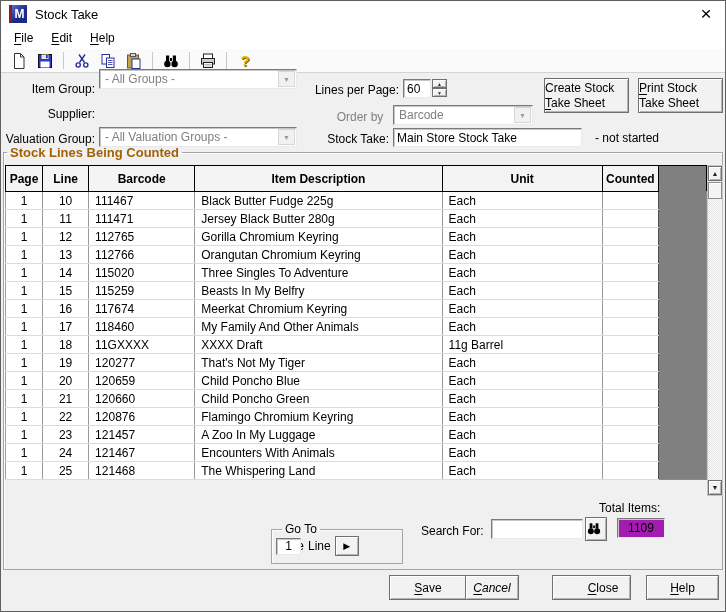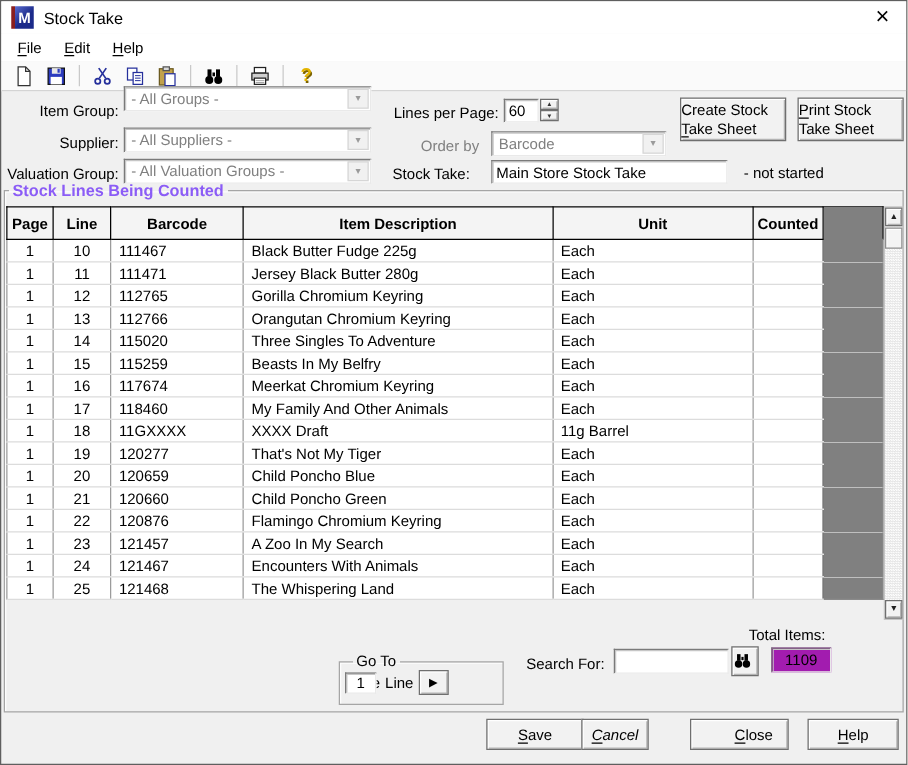--- a/index.html
+++ b/index.html
@@ -32,21 +32,21 @@
   .combo-val{flex:1;display:flex;align-items:center;padding:0 5px;color:#808080;white-space:nowrap;overflow:hidden;}
   .combo-btn{width:17px;margin:1px;background:#f1f1f1;border:1px solid #d6d6d6;display:flex;align-items:center;justify-content:center;font-size:7px;color:#9a9a9a;}
   .raised{background:#f2f2f2;border:1px solid #6f6f6f;box-shadow:inset 1px 1px 0 #ffffff,inset -1px -1px 0 #b3b3b3;}
   .btn{position:absolute;display:flex;flex-direction:column;align-items:flex-start;justify-content:center;font-family:"Liberation Sans",sans-serif;font-size:12px;color:#000;line-height:15px;padding:0;}
   .spin{position:absolute;display:flex;flex-direction:column;}
   .spin-btn{width:15px;height:9px;font-size:5px;display:flex;align-items:center;justify-content:center;color:#333;}
   .status-text{position:absolute;white-space:nowrap;}
   
   fieldset{margin:0;padding:0;}
   .groupbox{position:absolute;left:2px;top:144px;width:720px;height:425px;border:1px solid #a5a5a5;box-shadow:inset 1px 1px 0 #fdfdfd;}
-  .groupbox legend{margin-left:3px;padding:0 3px;font-size:13px;font-weight:bold;color:#8b5cf6;}
+  .groupbox legend{margin-left:3px;padding:0 3px;font-size:13px;font-weight:bold;color:#a16207;}
   
   .table-wrap{position:absolute;left:4px;top:164px;width:718px;height:333px;}
   table.stock{border-collapse:collapse;table-layout:fixed;width:702px;background:#fff;border:1px solid #8a8a8a;}
   table.stock th{background:#f4f4f4;border:1px solid #000;height:26px;font-weight:bold;font-size:12px;padding:0;overflow:hidden;}
   table.stock th.c6{background:#808080;border-bottom:1px solid #808080;}
   table.stock td{height:18px;font-size:12px;padding:0 2px;border-left:1px solid #9b9b9b;border-bottom:1px solid #dcdcdc;white-space:nowrap;overflow:hidden;}
   table.stock .c0{width:37px;text-align:center;}
   table.stock .c1{width:46px;text-align:center;}
   table.stock .c2{width:106px;}
   table.stock td.c2,table.stock td.c3,table.stock td.c4{padding-left:6px;text-align:left;}
@@ -155,45 +155,41 @@
       </button>
   </div>
 
   <span class="lbl" style="left:6px;top:81px;width:88px;">Item Group:</span>
   <div class="combo" style="left:98px;top:68px;width:198px;height:20px;">
     <span class="combo-val">- All Groups -</span>
     <span class="combo-btn">▼</span>
   </div>
 
   <span class="lbl" style="left:6px;top:106px;width:88px;">Supplier:</span>
-  <div class="combo" style="left:98px;top:101px;width:198px;height:20px;">
-    <span class="combo-val">- All Suppliers -</span>
-    <span class="combo-btn">▼</span>
-  </div>
 
   <span class="lbl" style="left:2px;top:131px;width:92px;">Valuation Group:</span>
   <div class="combo" style="left:98px;top:126px;width:198px;height:20px;">
     <span class="combo-val">- All Valuation Groups -</span>
     <span class="combo-btn">▼</span>
   </div>
 
   <span class="lbl" style="left:305px;top:82px;width:93px;">Lines per Page:</span>
   <input class="sunken" style="left: 402px; top: 78px; width: 28px; height: 19px;" value="60">
   <div class="spin" style="left:431px;top:78px;">
     <div class="spin-btn raised">▲</div>
     <div class="spin-btn raised">▼</div>
   </div>
 
   <span class="lbl gray" style="left:330px;top:109px;width:58px;text-align:center;">Order by</span>
   <div class="combo" style="left:392px;top:104px;width:140px;height:20px;">
     <span class="combo-val">Barcode</span>
     <span class="combo-btn">▼</span>
   </div>
 
-  <span class="lbl" style="left:300px;top:131px;width:88px;text-align:center;">Stock Take:</span>
+  <span class="lbl" style="left:300px;top:131px;width:88px;">Stock Take:</span>
   <input class="sunken" style="left: 392px; top: 127px; width: 189px; height: 19px;" value="Main Store Stock Take">
   <span class="status-text" style="left:594px;top:130px;position:absolute;">- not started</span>
 
   <button class="btn raised" style="left:543px;top:77px;width:85px;height:35px;">
     <span>Create Stock</span>
     <span><u>T</u>ake Sheet</span>
   </button>
   <button class="btn raised" style="left:637px;top:77px;width:85px;height:35px;">
     <span><u>P</u>rint Stock</span>
     <span>Take Sheet</span>
@@ -331,21 +327,21 @@
             <td class="c2">120876</td>
             <td class="c3">Flamingo Chromium Keyring</td>
             <td class="c4">Each</td>
             <td class="c5"></td>
             <td class="c6"></td>
           </tr>
           <tr>
             <td class="c0">1</td>
             <td class="c1">23</td>
             <td class="c2">121457</td>
-            <td class="c3">A Zoo In My Search</td>
+            <td class="c3">A Zoo In My Luggage</td>
             <td class="c4">Each</td>
             <td class="c5"></td>
             <td class="c6"></td>
           </tr>
           <tr>
             <td class="c0">1</td>
             <td class="c1">24</td>
             <td class="c2">121467</td>
             <td class="c3">Encounters With Animals</td>
             <td class="c4">Each</td>

